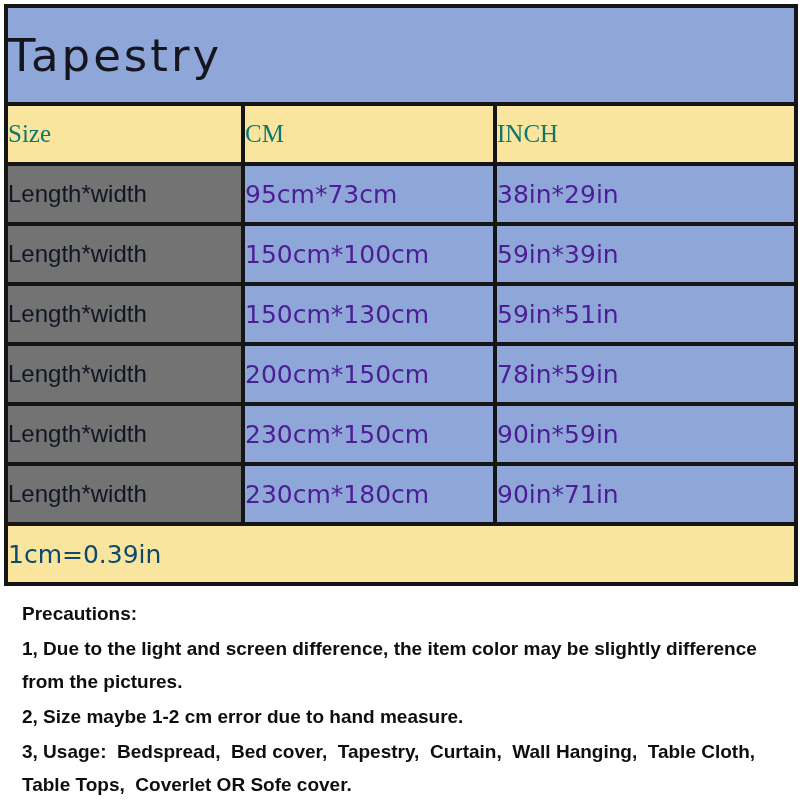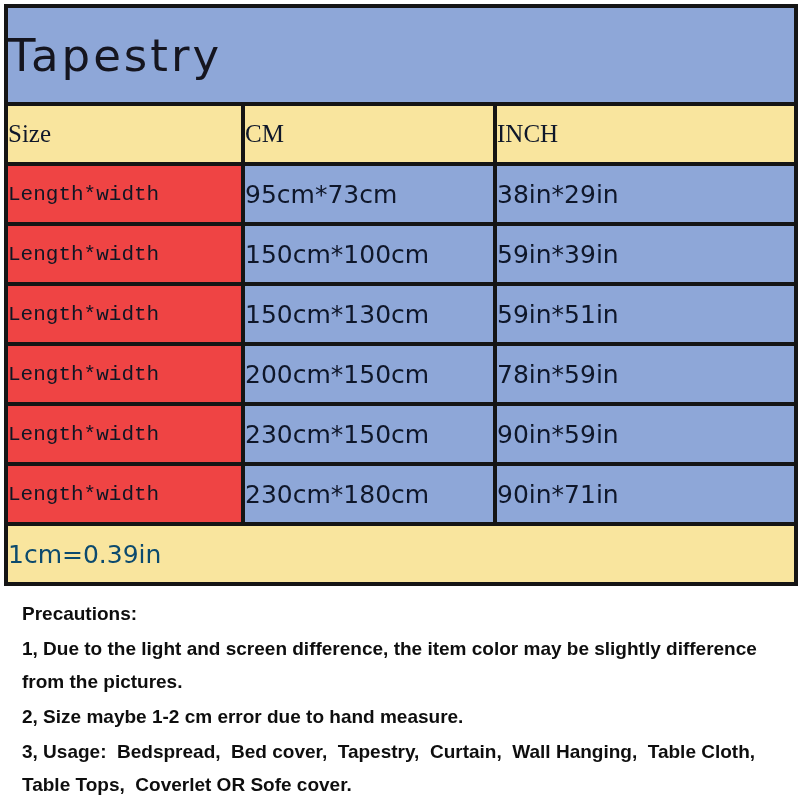--- a/index.html
+++ b/index.html
@@ -31,36 +31,36 @@
     font-size: 45px;
     font-weight: 500;
     letter-spacing: 3px;
     color: #15151f;
   }
   td.head-cell {
     background: #F9E59E;
     height: 56px;
     font-family: "Liberation Serif", serif;
     font-size: 25px;
-    color: #0f172a;
+    color: #0f766e;
   }
   td.head-cell.bold { font-weight: normal; }
   td.size-cell {
-    background: #ef4444;
+    background: #737373;
     height: 56px;
-    font-family: Liberation Mono, monospace;
-    font-size: 21px;
+    font-family: Liberation Sans, sans-serif;
+    font-size: 24px;
     color: #101624;
   }
   td.val-cell {
     background: #8EA7D8;
     height: 56px;
     font-family: "DejaVu Sans", sans-serif;
     font-size: 25px;
-    color: #0f172a;
+    color: #4c1d95;
   }
   td.footer-cell {
     background: #F9E59E;
     height: 56px;
     font-family: "DejaVu Sans", sans-serif;
     font-size: 25px;
     color: #0c4a6e;
   }
   .notes {
     margin: 11px 26px 0 18px;

